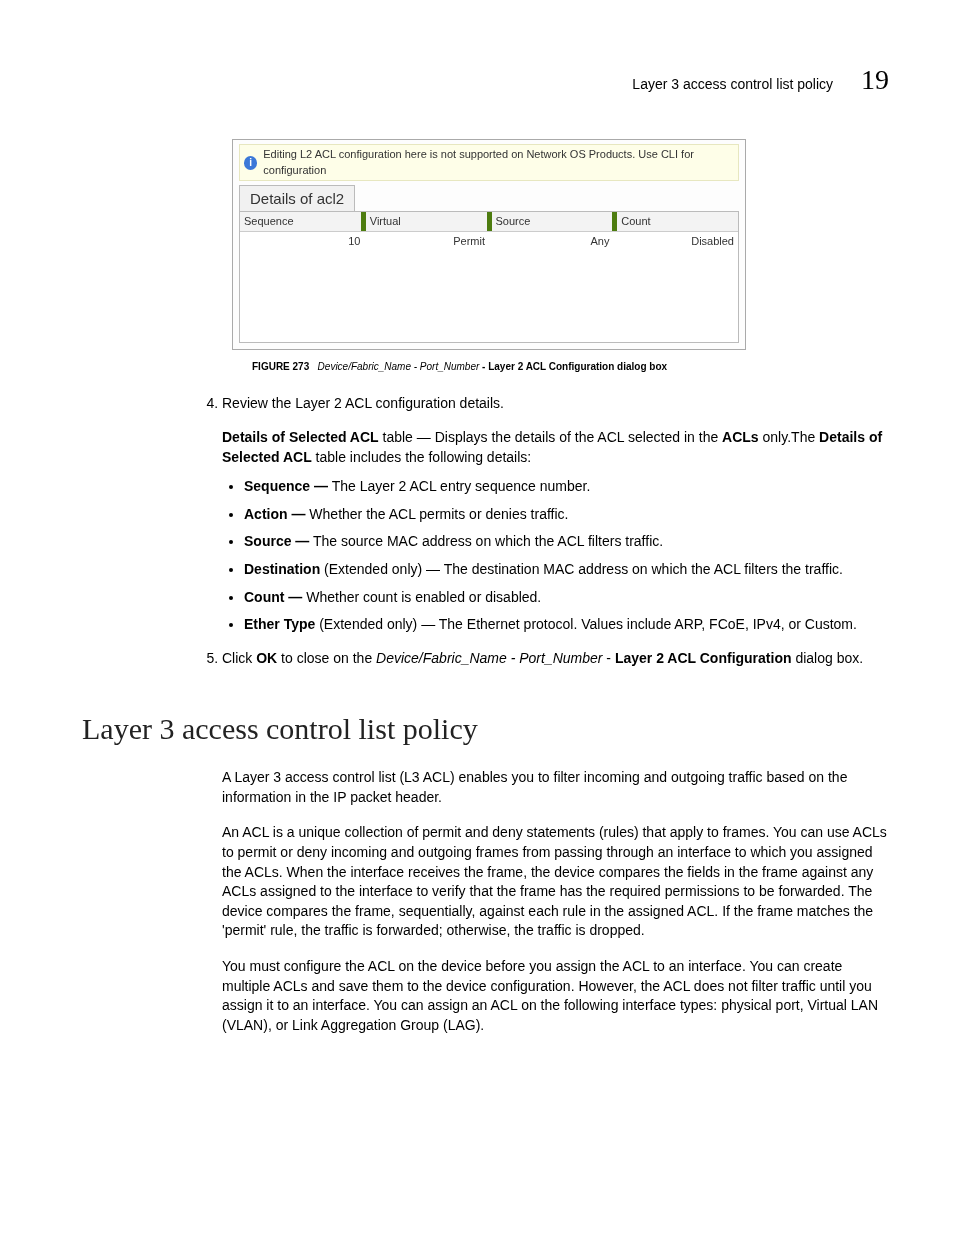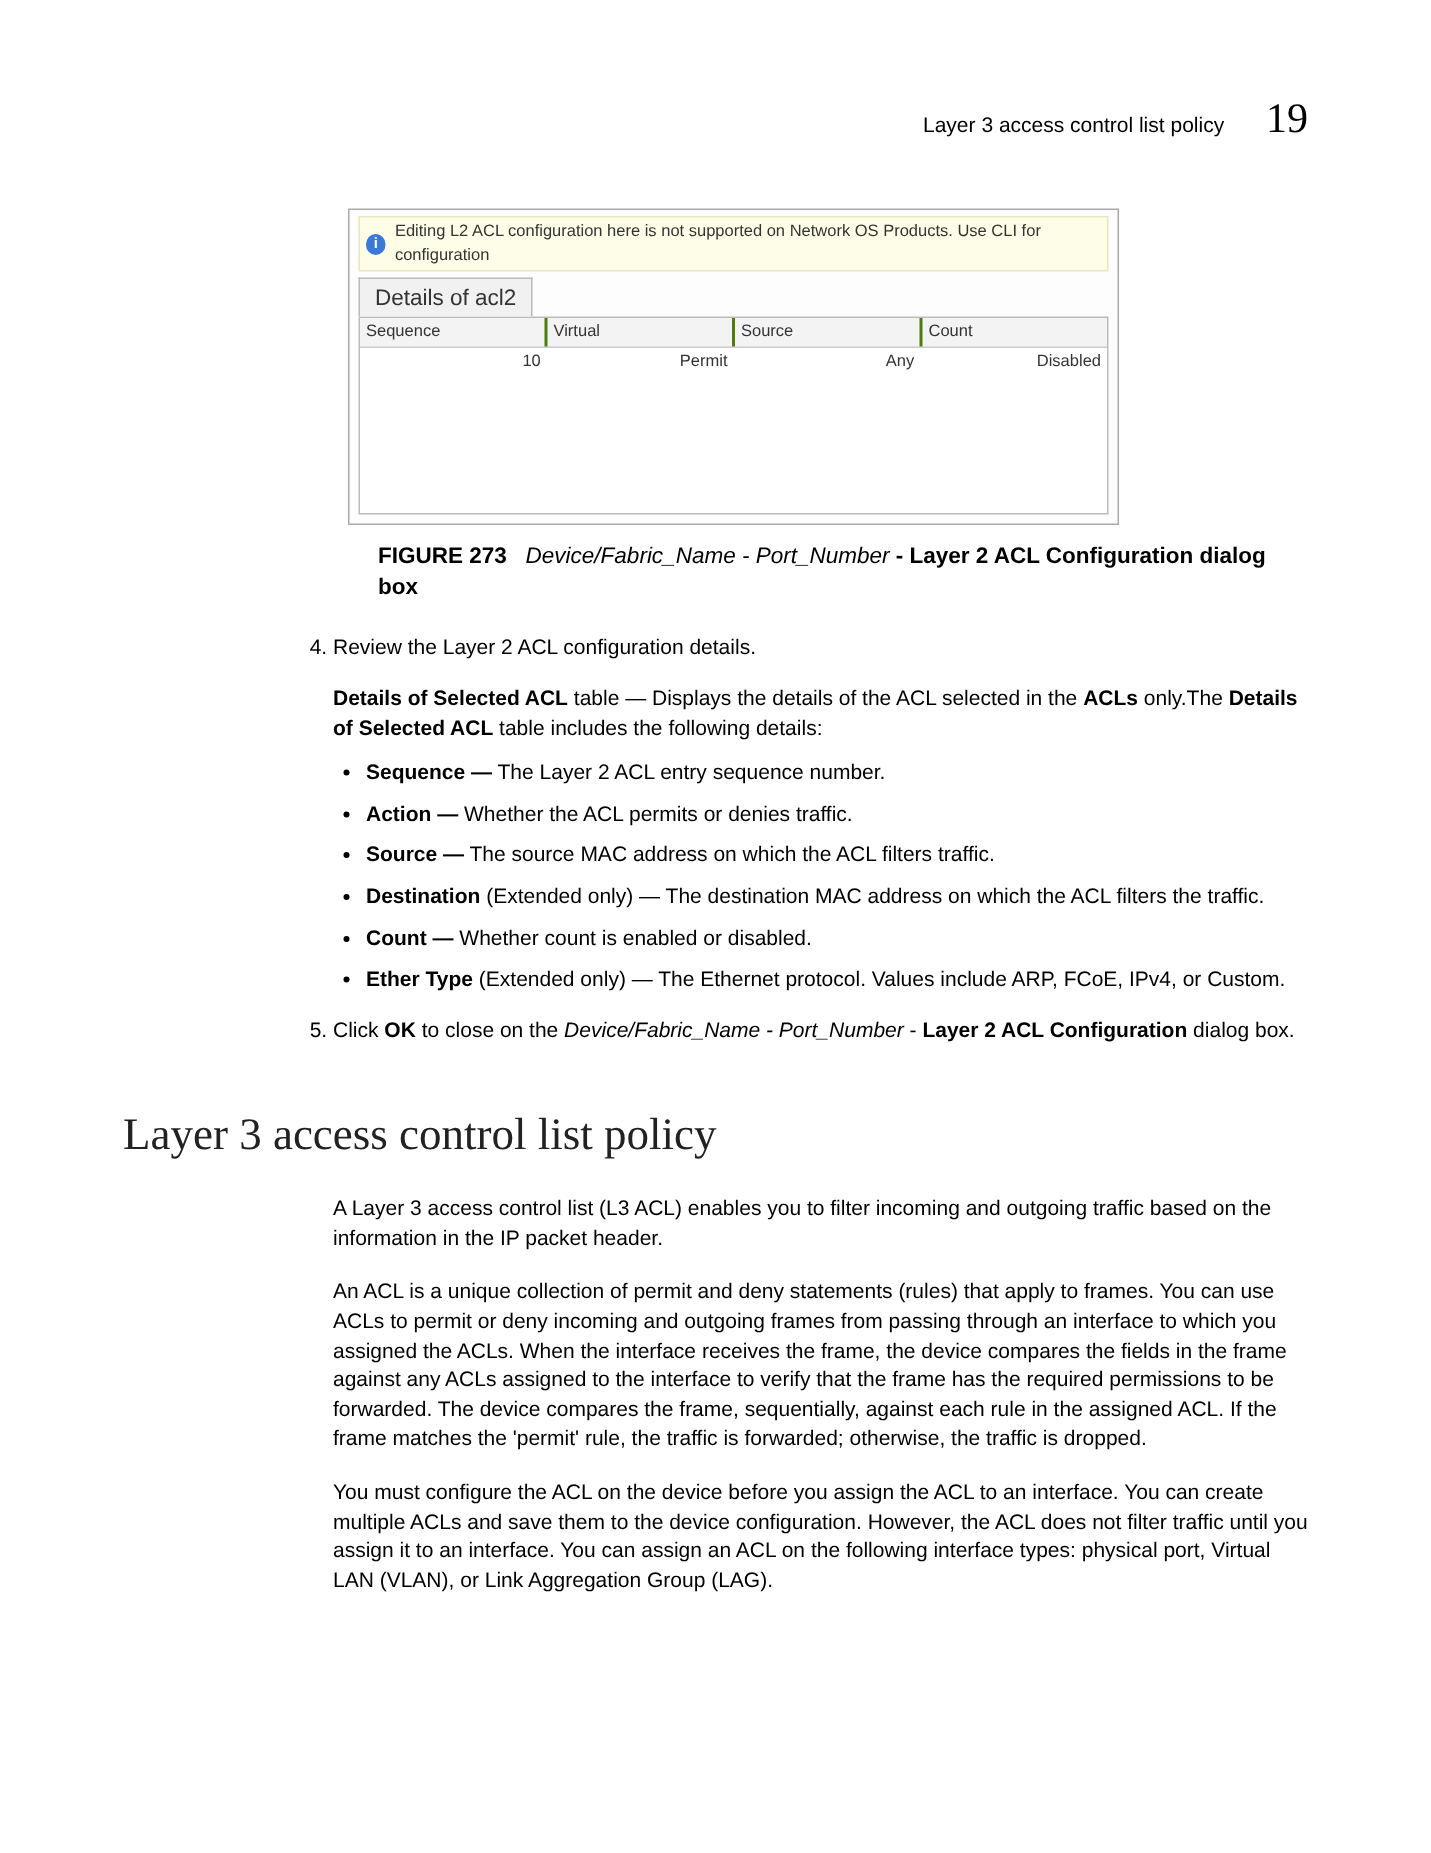--- a/index.html
+++ b/index.html
@@ -7,21 +7,21 @@
     padding: 0;
     font-family: Arial, Helvetica, sans-serif;
     background: #fff;
     color: #000;
     font-size: 14px;
     line-height: 1.4;
   }
   .page {
     width: 954px;
     min-height: 1235px;
-    padding: 60px 82px 60px 82px;
+    padding: 60px 65px 60px 82px;
     box-sizing: border-box;
     position: relative;
   }
   .runhead {
     text-align: right;
     margin-bottom: 30px;
   }
   .runhead-title { font-size: 14px; display: inline-block; vertical-align: baseline; }
   .runhead-num   { font-size: 28px; font-family: Georgia, 'Times New Roman', serif; display: inline-block; vertical-align: baseline; margin-left: 24px; }
 
@@ -47,32 +47,32 @@
     background: #3c78d8; color: #fff; font-size: 10px; font-weight: bold;
     display: inline-flex; align-items: center; justify-content: center;
     margin-right: 6px;
   }
   .det-label { margin: 2px 0 4px 2px; }
   .tab { display:inline-block; border:1px solid #bbb; border-bottom:none; padding:2px 10px; background:#f1f1f1; font-size:15px; }
   .grid {
     border:1px solid #bbb; background:#fff;
   }
   .grid-head { display:flex; background:#f3f3f3; border-bottom:1px solid #ccc; }
-  .grid-head > div { flex:1; padding:2px 4px; border-right:2px solid #4d7c0f; }
+  .grid-head > div { flex:1; padding:2px 4px; border-right:5px solid #4d7c0f; }
   .grid-head > div:last-child { border-right:none; }
   .grid-row { display:flex; }
   .grid-row > div { flex:1; padding:2px 4px;text-align:right; }
   .grid-body { height:110px; }
   .btnrow { text-align:right; margin-top:10px; }
   .btn {
     display:inline-block; border:1px solid #888; background:linear-gradient(#fdfdfd,#e6e6e6);
     padding:2px 14px; font-size:11px; border-radius:2px; margin-left:4px;
   }
 
-  .fig-caption { margin: 10px 0 20px 170px; font-size: 15px; }
+  .fig-caption { margin: 10px 0 20px 170px; font-size: 10px; }
   .fig-caption .label { font-weight: bold; }
   .fig-caption .italic { font-style: italic; }
 
   .body-indent { margin-left: 140px; }
   ol.steps { list-style: decimal; margin:0 0 0 -18px; padding-left:18px; }
   ol.steps > li { margin-bottom: 14px; }
   .sub { margin-top: 14px; }
   ul.bullets { list-style: disc; margin: 10px 0 14px 22px; padding:0; }
   ul.bullets > li { margin-bottom: 8px; }
   b, .bold { font-weight: bold; }

